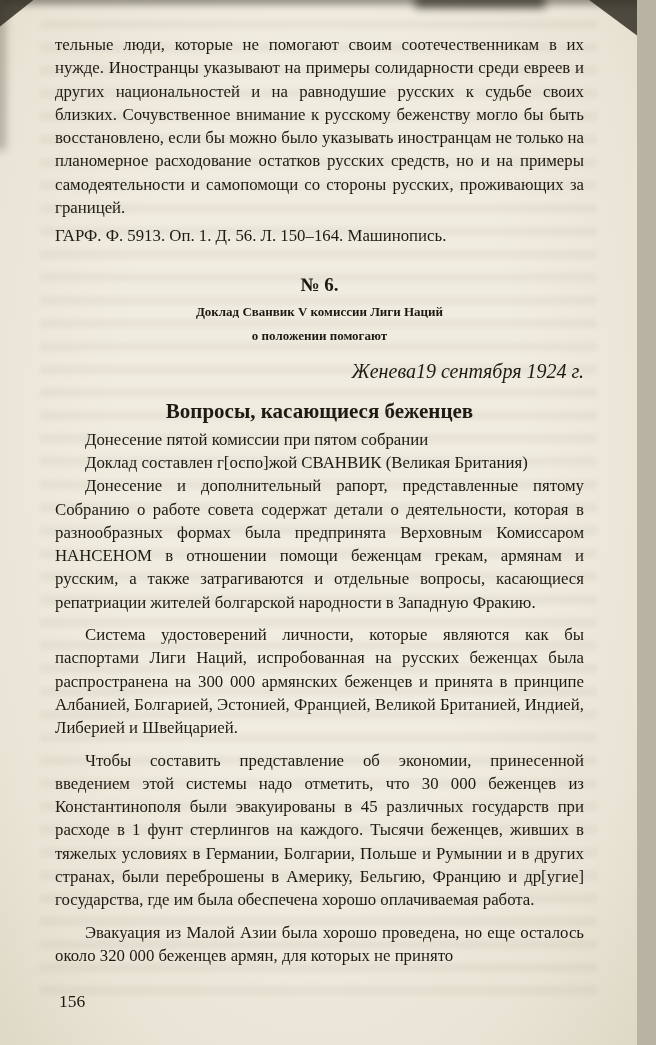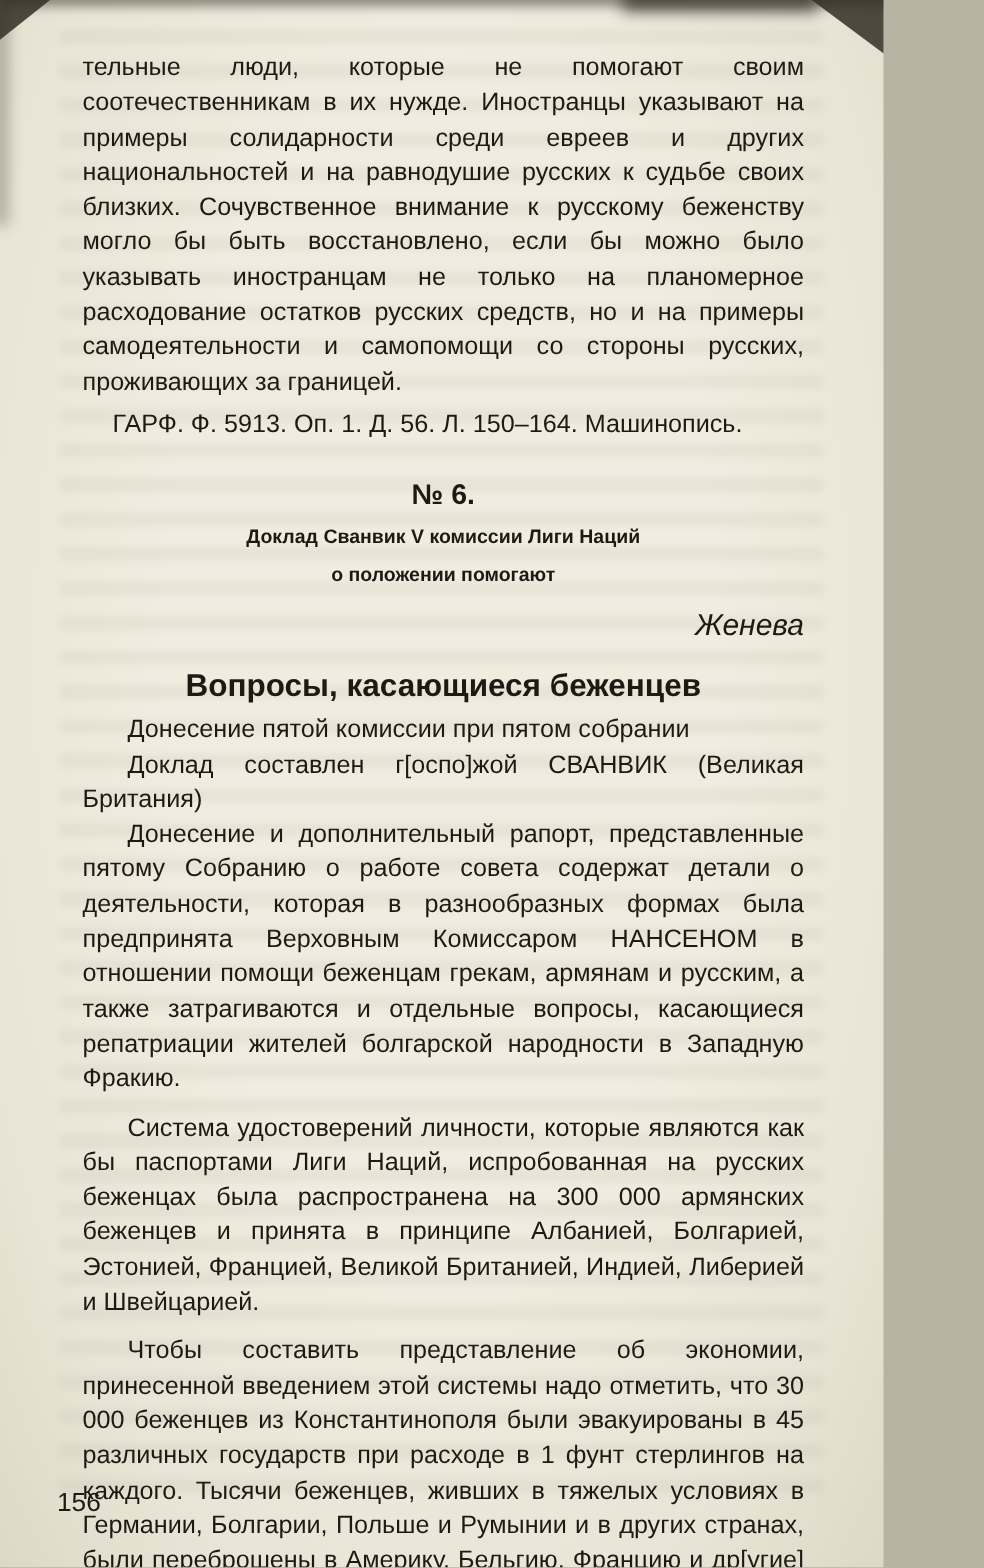--- a/index.html
+++ b/index.html
@@ -1,24 +1,24 @@
 <!DOCTYPE html>
 <html lang="ru"><head>
 <meta charset="utf-8">
 <style>
   * { margin: 0; padding: 0; box-sizing: border-box; }
   html, body { width: 656px; height: 1045px; }
   body { background: #b9b3a3; overflow: hidden; }
 
   .page {
     position: relative;
-    width: 589px;
+    width: 637px;
     height: 1045px;
     background: radial-gradient(ellipse at 50% 42%, #f0ecdf 45%, #e9e4d5 78%, #ded8c6 100%);
-    font-family: Liberation Sans, sans-serif;
+    font-family: Liberation Serif, serif;
     color: #1d1a14;
     overflow: hidden;
     padding-left: 20px;
   }
 
   
   .bleed {
     position: absolute;
     inset: 20px 40px 40px 40px;
     background: repeating-linear-gradient(
@@ -55,21 +55,20 @@
     text-indent: 30px;
     hyphens: auto;
   }
   .no-indent { text-indent: 0; }
 
   .archive {
     font-size: 16.8px;
     line-height: 23.3px;
     margin-top: 5px;
     text-align: left;
-    margin-left: 20px;
   }
 
   .doc-number {
     margin-top: 25px;
     text-align: center;
     font-size: 19px;
     font-weight: bold;
     line-height: 24px;
   }
 
@@ -97,21 +96,21 @@
     text-align: center;
     font-size: 21px;
     font-weight: bold;
     line-height: 23px;
   }
 
   .spaced { margin-top: 9px; }
 
   .page-number {
     position: absolute;
-    left: 38px;
+    left: 59px;
     bottom: 33px;
     font-size: 17.5px;
     line-height: 22px;
   }
 </style>
 </head>
 <body>
 
 <div class="page">
 
@@ -131,32 +130,34 @@
 
     <h2 class="doc-number">№ 6.</h2>
 
     <h1 class="doc-title">
       <div>Доклад Сванвик V комиссии Лиги Наций</div>
       <div>о положении помогают</div>
     </h1>
 
     <div class="dateline">
       <span>Женева</span>
+      <span>19 сентября 1924 г.</span>
     </div>
 
     <h3 class="section-heading">Вопросы, касающиеся беженцев</h3>
 
     <p class="body-text">Донесение пятой комиссии при пятом собрании</p>
 
     <p class="body-text">Доклад составлен г[оспо]жой СВАНВИК (Великая Британия)</p>
 
     <p class="body-text">Донесение и дополнительный рапорт, представленные пятому Собранию о работе совета содержат детали о деятельности, которая в разнообразных формах была предпринята Верховным Комиссаром НАНСЕНОМ в отношении помощи беженцам грекам, армянам и русским, а также затрагиваются и отдельные вопросы, касающиеся репатриации жителей болгарской народности в Западную Фракию.</p>
 
     <p class="body-text spaced">Система удостоверений личности, которые являются как бы паспортами Лиги Наций, испробованная на русских беженцах была распространена на 300 000 армянских беженцев и принята в принципе Албанией, Болгарией, Эстонией, Францией, Великой Британией, Индией, Либерией и Швейцарией.</p>
 
     <p class="body-text spaced">Чтобы составить представление об экономии, принесенной введением этой системы надо отметить, что 30 000 беженцев из Константинополя были эвакуированы в 45 различных государств при расходе в 1 фунт стерлингов на каждого. Тысячи беженцев, живших в тяжелых условиях в Германии, Болгарии, Польше и Румынии и в других странах, были переброшены в Америку, Бельгию, Францию и др[угие] государства, где им была обеспечена хорошо оплачиваемая работа.</p>
 
+    <p class="body-text spaced">Эвакуация из Малой Азии была хорошо проведена, но еще осталось около 320 000 беженцев армян, для которых не принято</p>
 
   </div>
 
   <div class="page-number">156</div>
 
 </div>
 
 </body></html>

